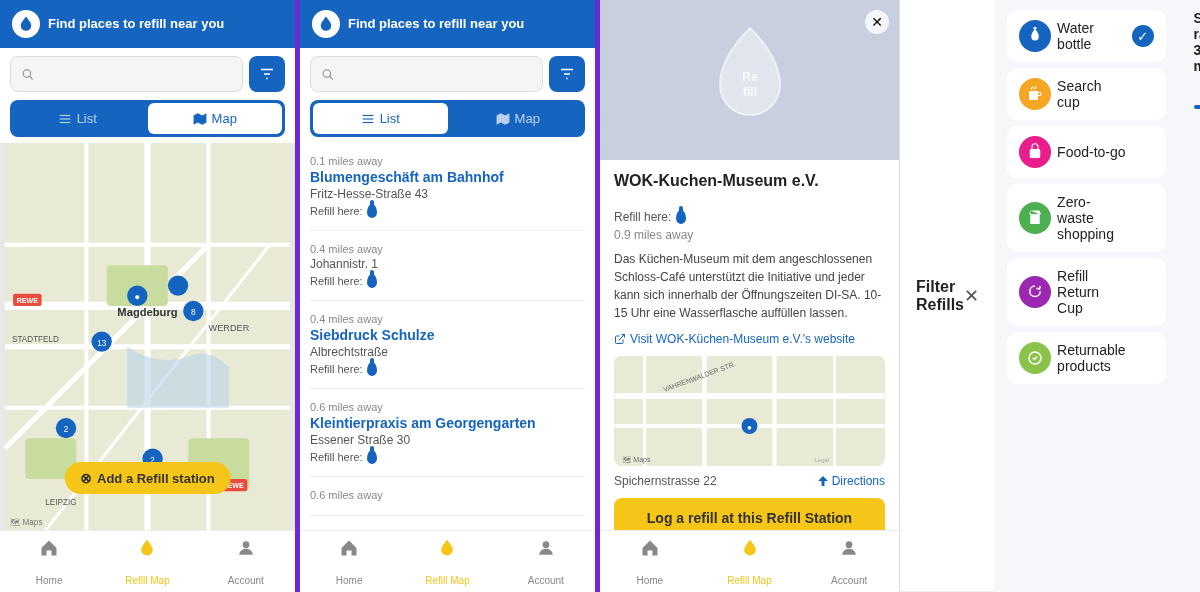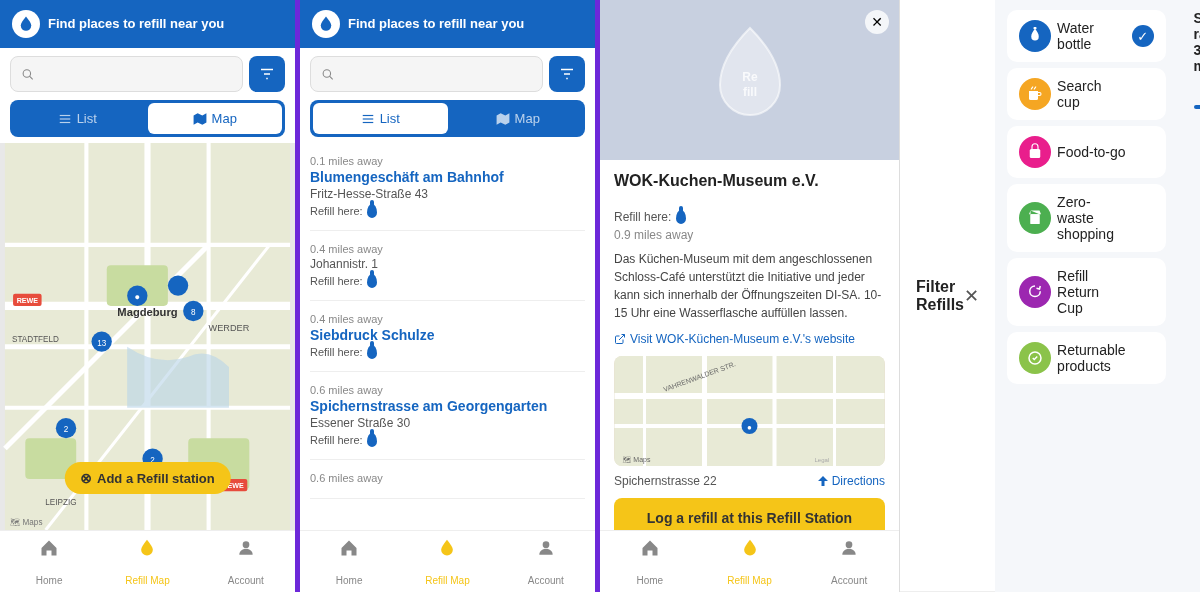--- a/index.html
+++ b/index.html
@@ -619,29 +619,30 @@
       <div class="address">Johannistr. 1</div>
       <div class="refill-here">
         <span>Refill here:</span>
         <span class="water-icon-sm"></span>
       </div>
     </div>
 
     <div class="list-item">
       <div class="distance">0.4 miles away</div>
       <div class="place-name">Siebdruck Schulze</div>
+      <div class="address">Albrechtstraße</div>
       <div class="refill-here">
         <span>Refill here:</span>
         <span class="water-icon-sm"></span>
       </div>
     </div>
 
     <div class="list-item">
       <div class="distance">0.6 miles away</div>
-      <div class="place-name">Spichernstrasse am Georgengarten</div>
+      <div class="place-name">Kleintierpraxis am Georgengarten</div>
       <div class="address">Essener Straße 30</div>
       <div class="refill-here">
         <span>Refill here:</span>
         <span class="water-icon-sm"></span>
       </div>
     </div>
 
     <div class="list-item">
       <div class="distance">0.6 miles away</div>
     </div>

